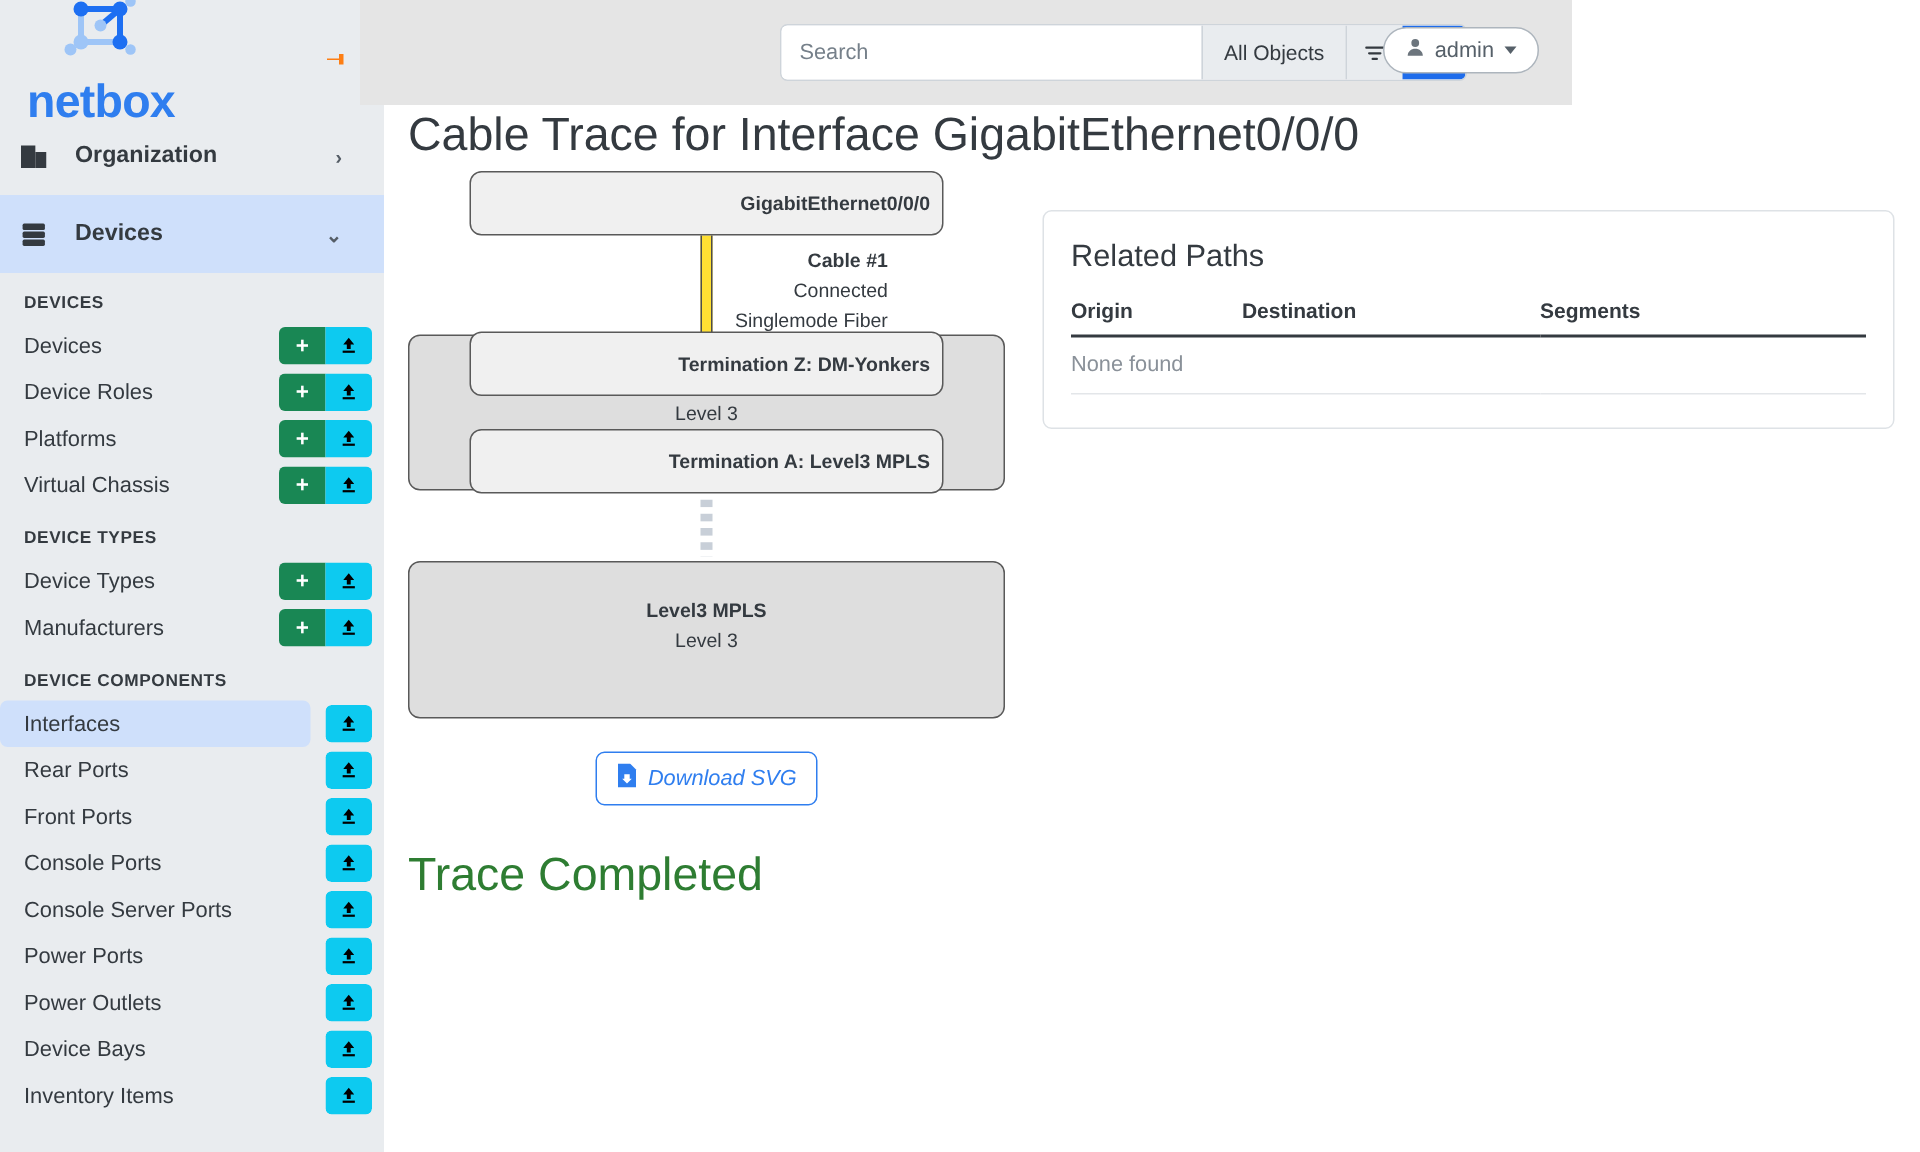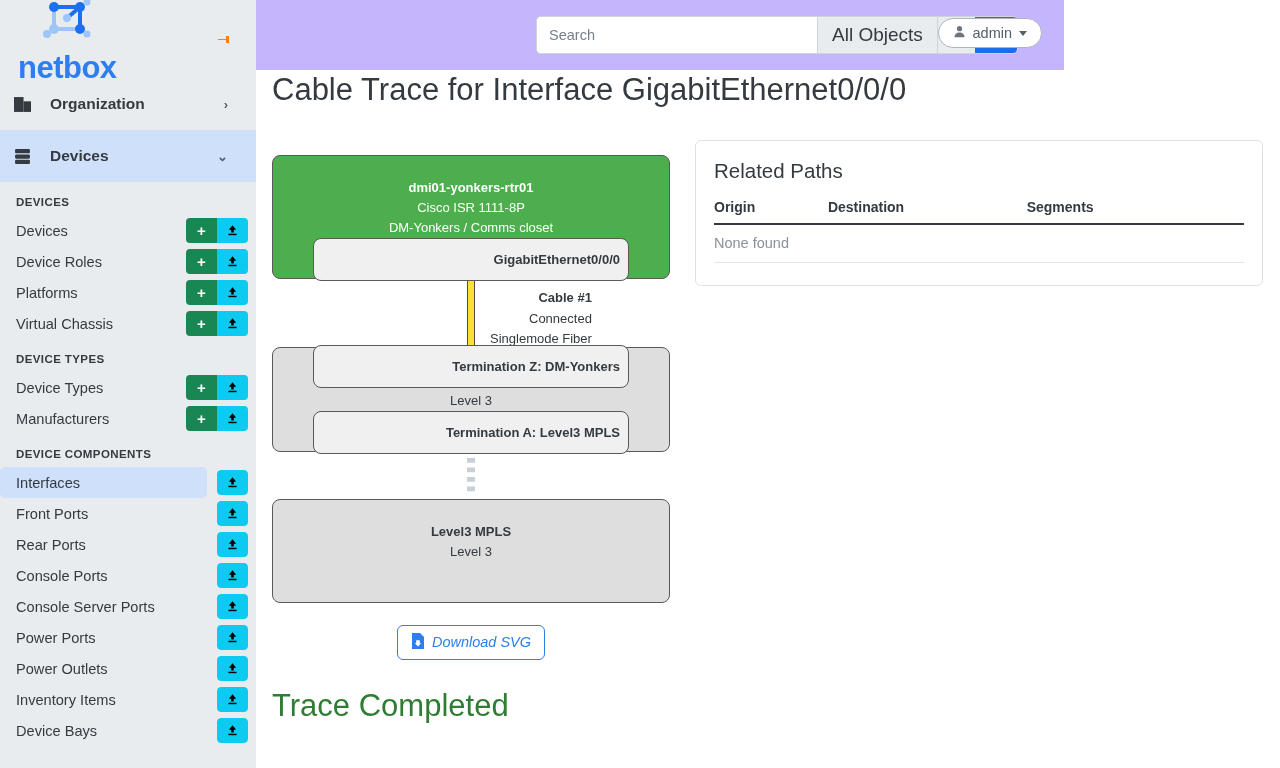--- a/index.html
+++ b/index.html
@@ -78,40 +78,40 @@
   }
   .btn-import {
     background: #0dcaf0; width: 31px;
     display: flex; align-items: center; justify-content: center;
     color: #000; cursor: pointer;
   }
   .btn-import.solo { border-radius: 4px; }
 
   
   #header {
-    position: absolute; left: 256px; top: 0;
+    position: absolute; left: 240px; top: 0;
     width: 808px; height: 70px;
-    background: #c4b5fd;
+    background: #e5e5e5;
   }
   .search-wrap {
     position: absolute; left: 280px; top: 16px;
     display: flex; height: 38px;
     border: 1px solid #ced4da; border-radius: 5px;
     overflow: hidden; background: #fff;
   }
   .search-input {
     width: 280px; border: 0; outline: none;
     padding: 0 12px; font-size: 14.5px;
     font-family: "Liberation Sans", sans-serif;
     color: #343a40; background: #fff;
   }
   .search-input::placeholder { color: #76808a; }
   .scope-select {
     background: #e9ecef; display: flex; align-items: center;
-    padding: 0 14px; font-size: 19px; color: #343a40;
+    padding: 0 14px; font-size: 14px; color: #343a40;
     cursor: pointer; border-left: 1px solid #ced4da;
   }
   .filter-btn {
     background: #e9ecef; width: 38px;
     display: flex; align-items: center; justify-content: center;
     cursor: pointer; border-left: 1px solid #ced4da; color: #343a40;
   }
   .search-btn {
     background: #1e6ceb; width: 42px;
     display: flex; align-items: center; justify-content: center;
@@ -360,42 +360,42 @@
         <div class="btns">
           <div class="btn-import solo">
             <svg width="13" height="13" viewBox="0 0 16 16" fill="#000">
               <path d="M8 1.5 L12.5 7 H9.6 v3.6 H6.4 V7 H3.5 z"></path>
               <rect x="3" y="12" width="10" height="1.8"></rect>
             </svg>
           </div>
         </div>
       </div>
       <div class="nav-item">
+        <span>Rear Ports</span>
+        <div class="btns">
+          <div class="btn-import solo">
+            <svg width="13" height="13" viewBox="0 0 16 16" fill="#000">
+              <path d="M8 1.5 L12.5 7 H9.6 v3.6 H6.4 V7 H3.5 z"></path>
+              <rect x="3" y="12" width="10" height="1.8"></rect>
+            </svg>
+          </div>
+        </div>
+      </div>
+      <div class="nav-item">
         <span>Front Ports</span>
         <div class="btns">
           <div class="btn-import solo">
             <svg width="13" height="13" viewBox="0 0 16 16" fill="#000">
               <path d="M8 1.5 L12.5 7 H9.6 v3.6 H6.4 V7 H3.5 z"></path>
               <rect x="3" y="12" width="10" height="1.8"></rect>
             </svg>
           </div>
         </div>
       </div>
       <div class="nav-item">
-        <span>Rear Ports</span>
-        <div class="btns">
-          <div class="btn-import solo">
-            <svg width="13" height="13" viewBox="0 0 16 16" fill="#000">
-              <path d="M8 1.5 L12.5 7 H9.6 v3.6 H6.4 V7 H3.5 z"></path>
-              <rect x="3" y="12" width="10" height="1.8"></rect>
-            </svg>
-          </div>
-        </div>
-      </div>
-      <div class="nav-item">
         <span>Console Ports</span>
         <div class="btns">
           <div class="btn-import solo">
             <svg width="13" height="13" viewBox="0 0 16 16" fill="#000">
               <path d="M8 1.5 L12.5 7 H9.6 v3.6 H6.4 V7 H3.5 z"></path>
               <rect x="3" y="12" width="10" height="1.8"></rect>
             </svg>
           </div>
         </div>
       </div>
@@ -426,32 +426,32 @@
         <div class="btns">
           <div class="btn-import solo">
             <svg width="13" height="13" viewBox="0 0 16 16" fill="#000">
               <path d="M8 1.5 L12.5 7 H9.6 v3.6 H6.4 V7 H3.5 z"></path>
               <rect x="3" y="12" width="10" height="1.8"></rect>
             </svg>
           </div>
         </div>
       </div>
       <div class="nav-item">
+        <span>Device Bays</span>
+        <div class="btns">
+          <div class="btn-import solo">
+            <svg width="13" height="13" viewBox="0 0 16 16" fill="#000">
+              <path d="M8 1.5 L12.5 7 H9.6 v3.6 H6.4 V7 H3.5 z"></path>
+              <rect x="3" y="12" width="10" height="1.8"></rect>
+            </svg>
+          </div>
+        </div>
+      </div>
+      <div class="nav-item">
         <span>Inventory Items</span>
-        <div class="btns">
-          <div class="btn-import solo">
-            <svg width="13" height="13" viewBox="0 0 16 16" fill="#000">
-              <path d="M8 1.5 L12.5 7 H9.6 v3.6 H6.4 V7 H3.5 z"></path>
-              <rect x="3" y="12" width="10" height="1.8"></rect>
-            </svg>
-          </div>
-        </div>
-      </div>
-      <div class="nav-item">
-        <span>Device Bays</span>
         <div class="btns">
           <div class="btn-import solo">
             <svg width="13" height="13" viewBox="0 0 16 16" fill="#000">
               <path d="M8 1.5 L12.5 7 H9.6 v3.6 H6.4 V7 H3.5 z"></path>
               <rect x="3" y="12" width="10" height="1.8"></rect>
             </svg>
           </div>
         </div>
       </div>
     </div>
@@ -485,25 +485,20 @@
     <span class="caret"></span>
   </div>
 </div>
 
 <div id="main">
 
   <div class="page-title">Cable Trace for Interface GigabitEthernet0/0/0</div>
 
   <div id="trace">
 
-    <div class="tr-node device">
-      <div class="n-title">dmi01-yonkers-rtr01</div>
-      <div class="n-sub">Cisco ISR 1111-8P</div>
-      <div class="n-sub">DM-Yonkers / Comms closet</div>
-    </div>
 
     <div class="tr-term">GigabitEthernet0/0/0</div>
 
     <div class="cable-seg">
       <div class="cable-line"></div>
       <div class="cable-info">
         <div class="c-name">Cable #1</div>
         <div>Connected</div>
         <div>Singlemode Fiber</div>
       </div>

